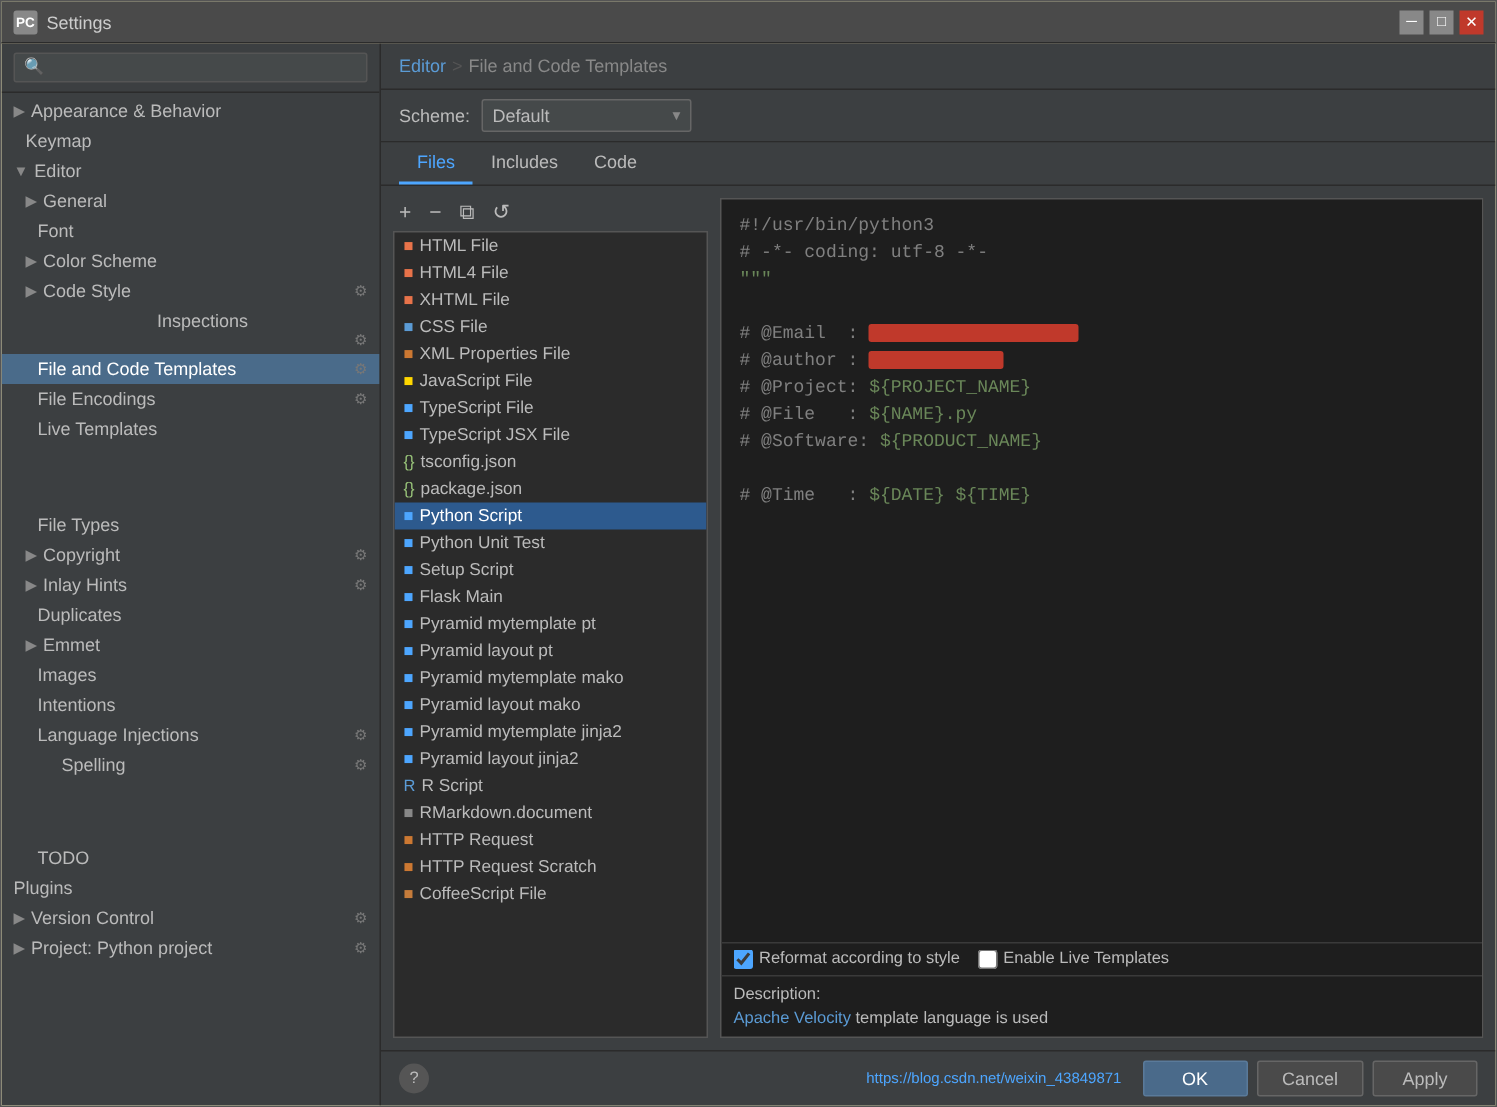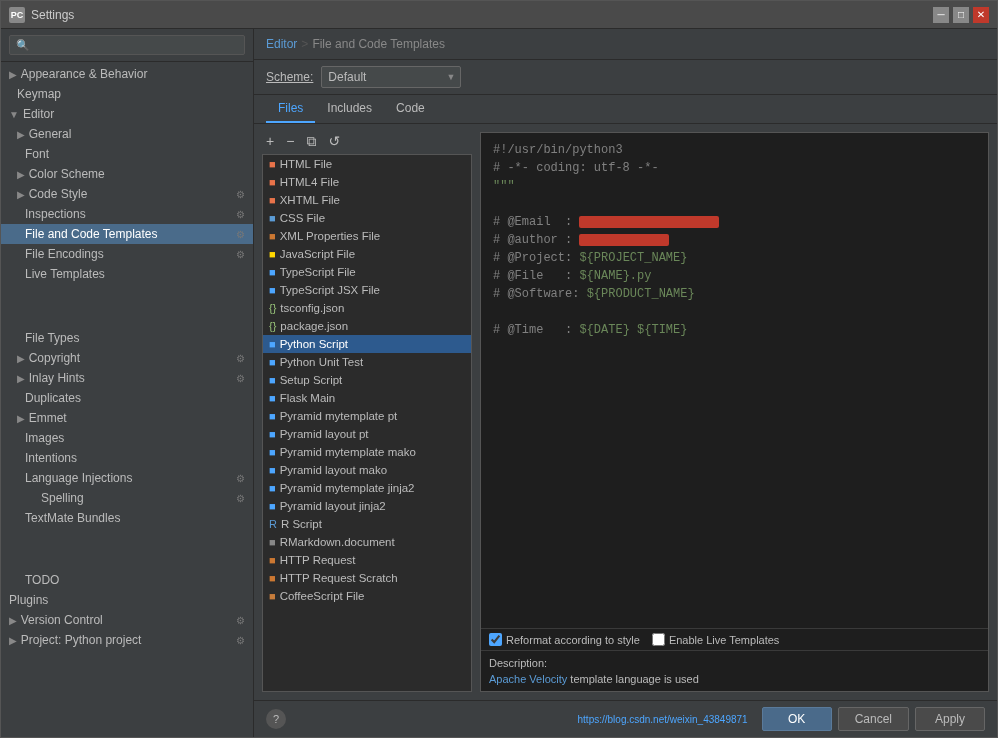--- a/index.html
+++ b/index.html
@@ -159,21 +159,20 @@
 
     .breadcrumb-sep { color: #555; }
     .breadcrumb-link { color: #5b9bd5; }
 
     .panel-header {
       padding: 6px 12px;
       border-bottom: 1px solid #2b2b2b;
       display: flex;
       align-items: center;
       gap: 8px;
-      text-decoration: underline;
     }
 
     .scheme-label {
       color: #bbb;
       font-size: 12px;
     }
 
     .scheme-select {
       background: #45494a;
       border: 1px solid #666;
@@ -328,21 +327,21 @@
     .code-footer {
       border-top: 1px solid #3a3a3a;
       padding: 4px 8px;
       display: flex;
       align-items: center;
       gap: 12px;
     }
 
     .checkbox-item {
       display: flex;
-      align-items: center;
+      align-items: flex-start;
       gap: 4px;
       font-size: 11px;
       color: #bbb;
       cursor: pointer;
     }
 
     .checkbox-item input[type="checkbox"] {
       accent-color: #4da6ff;
       cursor: pointer;
     }
@@ -460,21 +459,21 @@
           </div>
           <div class="sidebar-item" style="padding-left: 16px;">
             <span class="arrow">▶</span>
             <span>Color Scheme</span>
           </div>
           <div class="sidebar-item" style="padding-left: 16px;">
             <span class="arrow">▶</span>
             <span>Code Style</span>
             <span class="item-extra">⚙</span>
           </div>
-          <div class="sidebar-item" style="padding-left: 24px;">
+          <div class="sidebar-item" style="padding-left: 24px; flex-direction: column;">
             <span>Inspections</span>
             <span class="item-extra">⚙</span>
           </div>
           <div class="sidebar-item active" style="padding-left: 24px;">
             <span>File and Code Templates</span>
             <span class="item-extra">⚙</span>
           </div>
           <div class="sidebar-item" style="padding-left: 24px;">
             <span>File Encodings</span>
             <span class="item-extra">⚙</span>
@@ -508,23 +507,20 @@
           <div class="sidebar-item" style="padding-left: 24px;">
             <span>Intentions</span>
           </div>
           <div class="sidebar-item" style="padding-left: 24px;">
             <span>Language Injections</span>
             <span class="item-extra">⚙</span>
           </div>
           <div class="sidebar-item" style="padding-left: 24px; margin-left: 16px;">
             <span>Spelling</span>
             <span class="item-extra">⚙</span>
-          </div>
-          <div class="sidebar-item" style="padding-left: 24px;">
-            <span>TextMate Bundles</span>
           </div>
           <div class="sidebar-item" style="padding-left: 24px; margin-top: 42px;">
             <span>TODO</span>
           </div>
           <div class="sidebar-item" style="padding-left: 8px;">
             <span>Plugins</span>
           </div>
           <div class="sidebar-item" style="padding-left: 8px;">
             <span class="arrow">▶</span>
             <span>Version Control</span>

